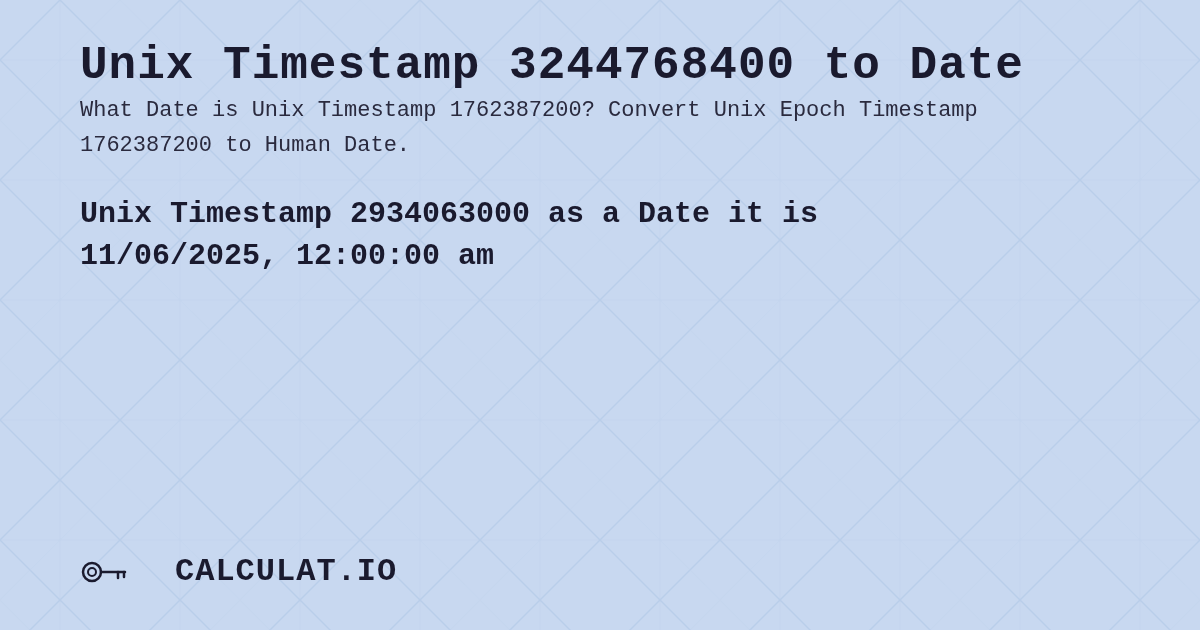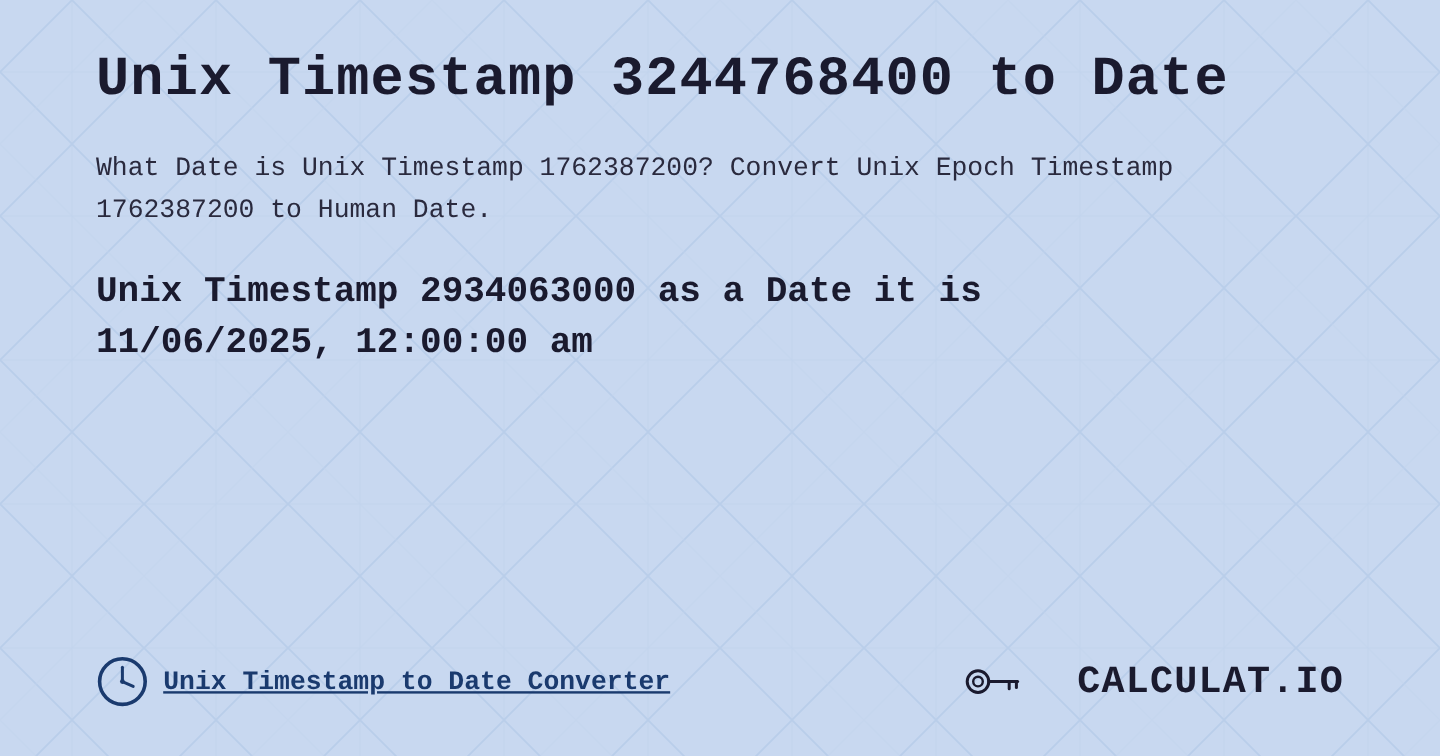--- a/index.html
+++ b/index.html
@@ -54,21 +54,20 @@
     .main-title {
       font-size: 46px;
       font-weight: 900;
       color: #1a1a2e;
       font-family: 'Courier New', Courier, monospace;
       letter-spacing: 1px;
       line-height: 1.15;
     }
 
     .description {
-      margin-top: 30px;
       font-size: 22px;
       color: #2a2a3e;
       font-family: 'Courier New', Courier, monospace;
       line-height: 1.6;
       max-width: 1000px;
     }
 
     .result-section {
       margin-top: 20px;
     }
@@ -164,30 +163,20 @@
   </div>
 
   <div class="result-section">
     <div class="result-text">
       <span>Unix Timestamp 2934063000 as a Date it is</span><br>
       <span>11/06/2025, 12:00:00 am</span>
     </div>
   </div>
 
   <div class="footer">
-    <div class="footer-left">
-
-      <svg class="clock-icon" viewBox="0 0 44 44" xmlns="http://www.w3.org/2000/svg">
-        <circle cx="22" cy="22" r="19" fill="none" stroke="#1a3a6e" stroke-width="3"></circle>
-        <line x1="22" y1="22" x2="22" y2="10" stroke="#1a3a6e" stroke-width="2.5" stroke-linecap="round"></line>
-        <line x1="22" y1="22" x2="31" y2="26" stroke="#1a3a6e" stroke-width="2.5" stroke-linecap="round"></line>
-        <circle cx="22" cy="22" r="2" fill="#1a3a6e"></circle>
-      </svg>
-      <span class="footer-link-text">Unix Timestamp to Date Converter</span>
-    </div>
 
     <div class="logo-section">
 
       <svg class="logo-icon" viewBox="0 0 48 36" xmlns="http://www.w3.org/2000/svg">
 
         <circle cx="12" cy="18" r="9" fill="none" stroke="#1a1a2e" stroke-width="2.5"></circle>
         <circle cx="12" cy="18" r="4" fill="none" stroke="#1a1a2e" stroke-width="2"></circle>
         <line x1="21" y1="18" x2="45" y2="18" stroke="#1a1a2e" stroke-width="2.5" stroke-linecap="round"></line>
         <line x1="38" y1="18" x2="38" y2="24" stroke="#1a1a2e" stroke-width="2.5" stroke-linecap="round"></line>
         <line x1="44" y1="18" x2="44" y2="23" stroke="#1a1a2e" stroke-width="2.5" stroke-linecap="round"></line>

